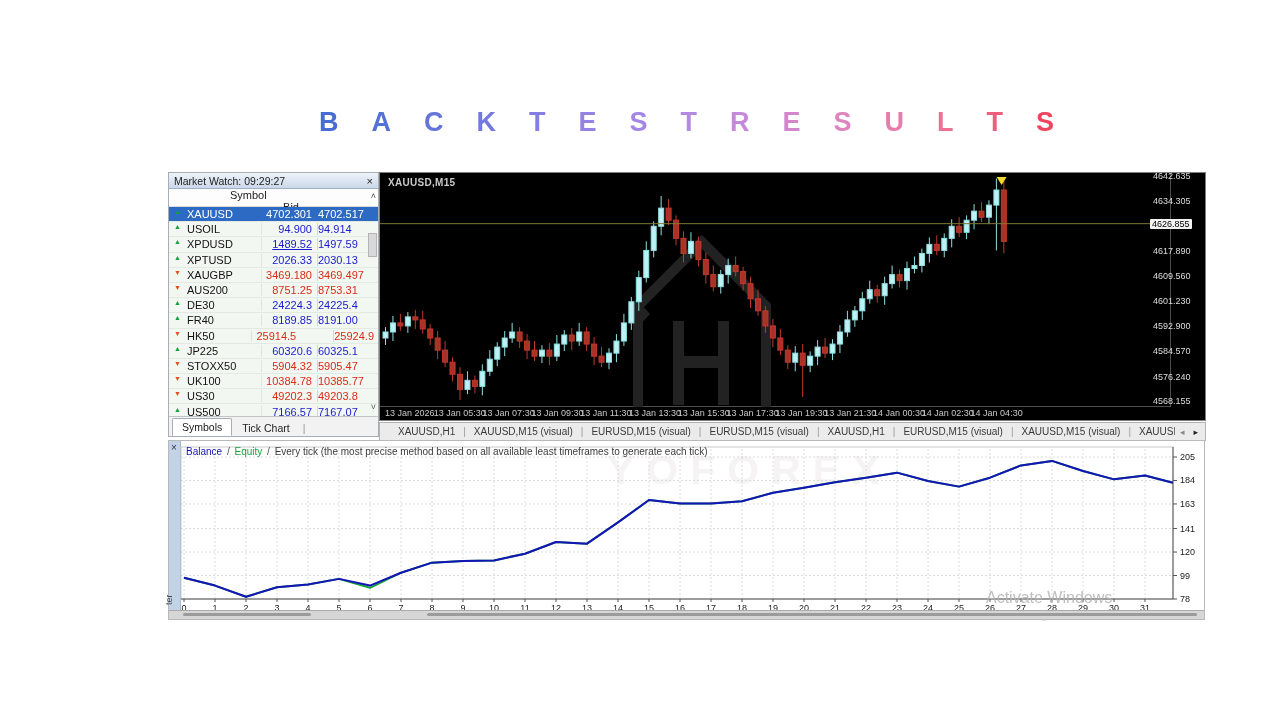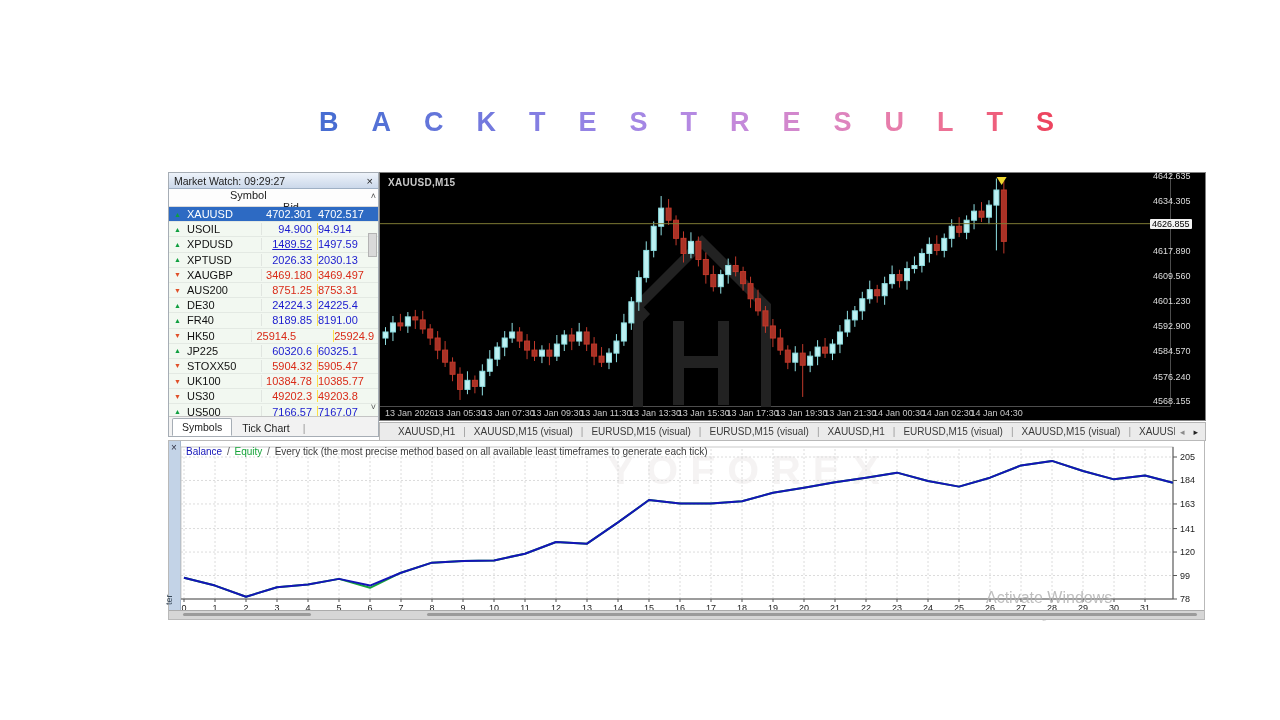--- a/index.html
+++ b/index.html
@@ -15,21 +15,21 @@
       display:flex;justify-content:space-between;align-items:center;padding:0 5px;font-size:10.5px;color:#1c1c1c;}
   .mw-close{cursor:default;color:#222;font-size:11px;line-height:10px;}
   .mw-header{height:17px;display:flex;align-items:center;border-bottom:1px solid #dadada;color:#222;position:relative;background:#fdfdfd;flex-direction:column;}
   .h-sym{width:92px;padding-left:5px;}
   .h-bid{width:56px;text-align:right;padding-right:5px;}
   .h-ask{width:44px;text-align:right;padding-right:2px;}
   .mw-scroll-up{position:absolute;right:2px;top:2px;font-size:9px;color:#555;}
   .mw-rows{position:relative;height:213px;overflow:hidden;}
   .mw-row{height:15.2px;display:flex;align-items:center;background:#f2f8f1;border-bottom:1px solid #e3e9e3;box-sizing:border-box;}
   .mw-row.selected{background:#2d6ac3;}
-  .c-sym{width:92px;padding-left:5px;display:flex;align-items:center;gap:5px;color:#111;box-sizing:border-box;}
+  .c-sym{width:92px;padding-left:5px;display:flex;align-items:flex-start;gap:5px;color:#111;box-sizing:border-box;}
   .mw-row.selected .c-sym{color:#fff;}
   .c-arrow{font-size:7px;width:8px;}
   .arrow-up{color:#0f9f3f;} .arrow-down{color:#e04f28;}
   .c-bid{width:56px;text-align:right;padding-right:5px;border-left:1px solid #e0e5e0;box-sizing:border-box;}
   .c-ask{width:48px;padding-right:4px;border-left:1px solid #fde047;box-sizing:border-box;}
   .mw-row.selected .c-bid,.mw-row.selected .c-ask{border-left-color:#2d6ac3;}
   .mw-thumb{position:absolute;right:1px;top:60px;width:9px;height:24px;background:#d9d9d9;border:1px solid #b3b3b3;box-sizing:border-box;}
   .mw-scroll-down{position:absolute;right:2px;bottom:2px;font-size:9px;color:#555;}
   .mw-tabs{position:absolute;left:0;bottom:0;width:100%;height:20px;background:#f2f2f2;border-top:1px solid #c4c4c4;
            display:flex;align-items:flex-end;padding-left:3px;box-sizing:border-box;font-size:10.5px;color:#222;}

